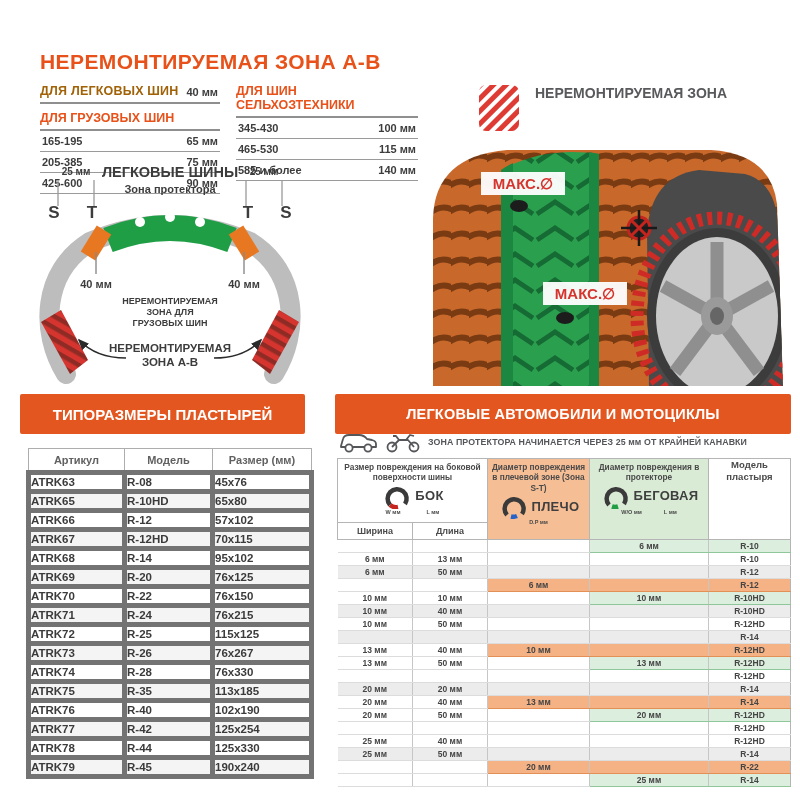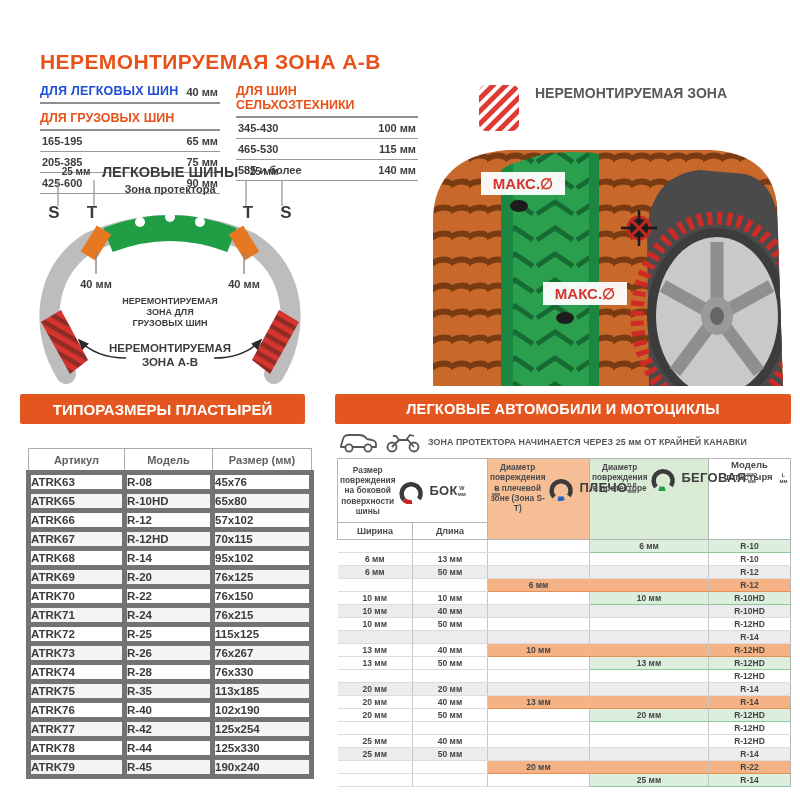--- a/index.html
+++ b/index.html
@@ -8,37 +8,37 @@
   #page { position:relative; width:800px; height:800px; background:#fff; overflow:hidden; }
 
   
   .main-title { position:absolute; left:40px; top:50px; font-size:21px; font-weight:800;
                 color:#E8521A; letter-spacing:.4px; }
   .spec-cols { position:absolute; left:40px; top:82px; width:378px; display:flex; gap:16px; }
   .spec-col-l { width:180px; }
   .spec-col-r { width:182px; }
   .spec-head-row { display:flex; justify-content:space-between; align-items:flex-end;
                    padding:2px 2px 4px 0; border-bottom:2px solid #8f8f8f; }
-  .spec-head { font-size:12.5px; font-weight:800; color:#1d4ed8; letter-spacing:.2px; }
+  .spec-head { font-size:12.5px; font-weight:800; color:#a16207; letter-spacing:.2px; }
   .spec-head-val { font-size:11px; font-weight:700; color:#3C3C3C; }
   .spec-sub { font-size:12.5px; font-weight:800; color:#E8521A; padding:7px 0 4px 0;
               border-bottom:2px solid #8f8f8f; }
   .spec-row { display:flex; justify-content:space-between; font-size:11px; font-weight:700;
               color:#3C3C3C; padding:4px 2px 4px 2px; border-bottom:1.5px solid #9a9a9a; }
 
   
   .legend { position:absolute; left:478px; top:84px; display:flex; gap:15px; align-items:flex-start; }
   .legend-text { font-size:14px; font-weight:800; color:#58595B; line-height:1.3; width:210px; }
 
   
   .diagram-wrap { position:absolute; left:28px; top:160px; }
   .tire-wrap { position:absolute; left:415px; top:140px; }
 
   
-  .bar { position:absolute; height:30px; background:#E4561F; color:#fff; display:flex;
+  .bar { position:absolute; height:40px; background:#E4561F; color:#fff; display:flex;
          align-items:center; justify-content:center; font-weight:800; border-radius:2px; }
   .bar-left { left:20px; top:394px; width:285px; font-size:15px; }
   .bar-right { left:335px; top:394px; width:456px; font-size:14.5px; letter-spacing:.2px; }
 
   
   .patch-table { position:absolute; left:26px; top:448px; width:283px; border-collapse:collapse;
                  table-layout:fixed; }
   .patch-table th { border:1px solid #ADADAD; height:24px; font-size:11px; font-weight:700;
                     color:#616161; background:#fff; }
   .patch-table td { border:5px solid #737373; height:19px; text-align:left; font-size:11.5px;
@@ -55,21 +55,21 @@
                table-layout:fixed; }
   .sel-table th { border:1px solid #B5B5B5; background:#fff; vertical-align:top; padding:0; }
   .sel-table .subhead { height:17px; font-size:9px; font-weight:700; color:#4A4A4A;
                         text-align:center; vertical-align:middle; }
   .sel-table td { border-right:1px solid #C6C6C6; border-bottom:1px solid #DCDCDC; height:13px;
                   text-align:center; font-size:8.5px; font-weight:700; color:#454545; padding:0; }
   .sel-table td:last-child { border-right:1px solid #B5B5B5; }
   .sel-table tr.shade td { background:#ECECEC; }
   .sel-table td.g { background:#DCEEDE; border-top:1px solid #8FC79B; border-bottom:1px solid #8FC79B; }
   .sel-table td.o { background:#F5B285; border-top:1px solid #E29055; border-bottom:1px solid #E29055; }
-  .hcell { display:flex; align-items:center; 
+  .hcell { display:flex; flex-direction:column; align-items:center; 
            height:100%; padding:3px 2px; }
   .hcell-title { font-size:8.3px; font-weight:700; color:#4A4A4A; text-align:center; line-height:1.25; }
   .hcell-zone { display:flex; align-items:center; gap:4px; }
   .zone-label { font-size:13px; font-weight:800; color:#3F3F3F; letter-spacing:.3px; }
   .th-shoulder { background:#F6BE95 !important; }
   .th-tread { background:#D9EAD5 !important; }
   .model-head { display:flex; align-items:center; justify-content:center; height:100%;
                 font-size:9.5px; font-weight:700; color:#4A4A4A; line-height:1.3; }
   .mini-lab { font-size:5.5px; font-weight:700; color:#4A4A4A; }
 </style>

